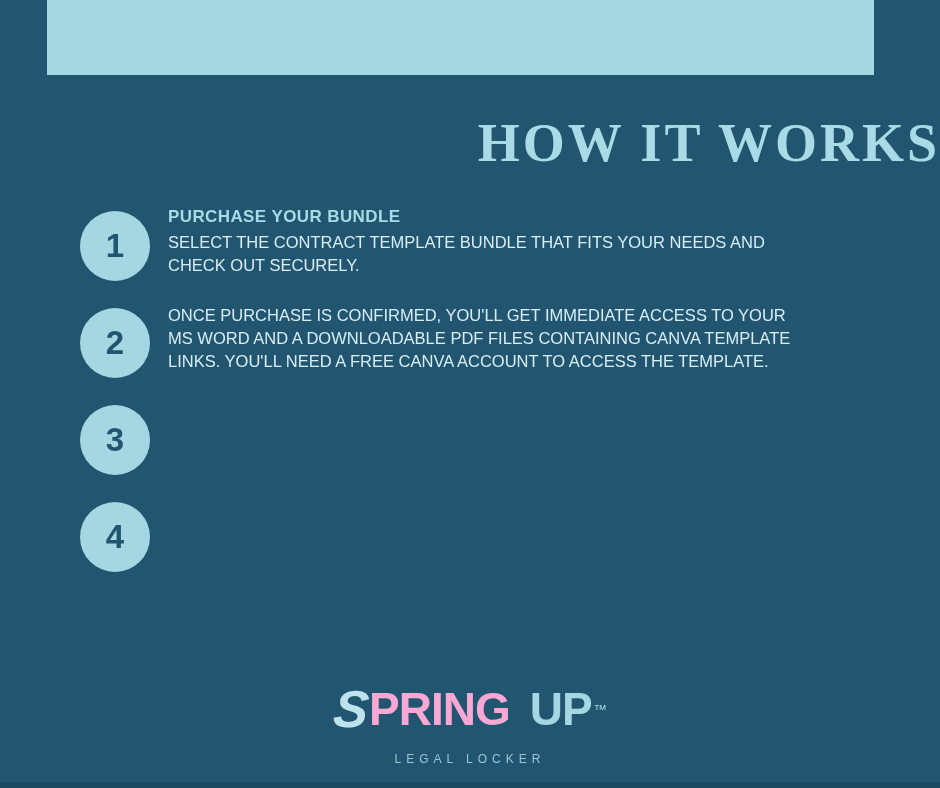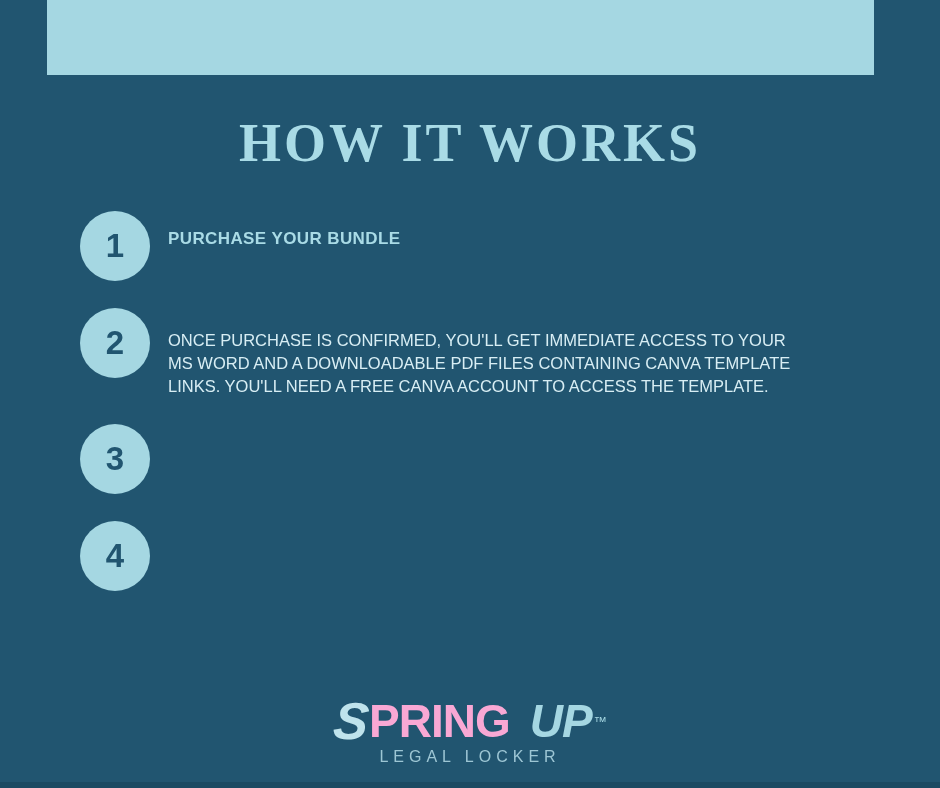--- a/index.html
+++ b/index.html
@@ -26,21 +26,21 @@
     top: 0px;
     width: 827px;
     height: 75px;
     background: #a5d7e2;
   }
   .title {
     position: absolute;
     left: 0;
     top: 112px;
     width: 940px;
-    text-align: center;
+    text-align: right;
     color: #a9dbe6;
     font-family: "Liberation Serif", serif;
     font-weight: bold;
     font-size: 54px;
     letter-spacing: 3px;
   }
   .steps {
     position: absolute;
     left: 80px;
     top: 205px;
@@ -69,31 +69,30 @@
     margin-left: 18px;
     padding-top: 2px;
   }
   .step-title {
     color: #a9dbe6;
     font-size: 17px;
     font-weight: bold;
     letter-spacing: 0.4px;
     text-transform: uppercase;
     margin-bottom: 4px;
-    margin-top: 22px;
   }
   .step-desc {
     color: #d8eef4;
     font-size: 16.5px;
     line-height: 1.38;
     text-transform: uppercase;
     max-width: 625px;
     font-weight: normal;
   }
-  .step-2 .step-desc { max-width: 630px; margin-top: 25px; }
+  .step-2 .step-desc { max-width: 630px; }
   .logo-wrap {
     position: absolute;
     left: 0;
     bottom: 22px;
     width: 940px;
     display: flex;
     flex-direction: column;
     align-items: center;
   }
   .logo-main {
@@ -112,34 +111,33 @@
     font-weight: bold;
     transform: skewX(-6deg);
     margin-right: 1px;
   }
   .logo-pring {
     color: #f9a8d4;
   }
   .logo-up {
     color: #a5d7e2;
     margin-left: 20px;
-    font-style: italic;
   }
   .logo-tm {
     color: #a5d7e2;
     font-size: 13px;
     vertical-align: top;
     margin-left: 2px;
     font-weight: normal;
   }
   .logo-sub {
     color: #9dc6d4;
-    font-size: 16px;
+    font-size: 12px;
     letter-spacing: 5px;
-    margin-top: 1px;
+    margin-top: 17px;
     text-transform: uppercase;
   }
   .bottom-strip {
     position: absolute;
     left: 0;
     bottom: 0;
     width: 940px;
     height: 6px;
     background: #1b4a62;
   }
@@ -152,20 +150,21 @@
   <div class="top-banner"></div>
 
   <div class="title">HOW IT WORKS</div>
 
   <div class="steps">
 
     <div class="step step-1">
       <div class="badge">1</div>
       <div class="step-text">
         <div class="step-title">PURCHASE YOUR BUNDLE</div>
+        <div class="step-desc">SELECT THE CONTRACT TEMPLATE BUNDLE THAT FITS YOUR NEEDS AND CHECK OUT SECURELY.</div>
       </div>
     </div>
 
     <div class="step step-2">
       <div class="badge">2</div>
       <div class="step-text">
         <div class="step-desc">ONCE PURCHASE IS CONFIRMED, YOU'LL GET IMMEDIATE ACCESS TO YOUR MS WORD AND A DOWNLOADABLE PDF FILES CONTAINING CANVA TEMPLATE LINKS. YOU'LL NEED A FREE CANVA ACCOUNT TO ACCESS THE TEMPLATE.</div>
       </div>
     </div>
 

